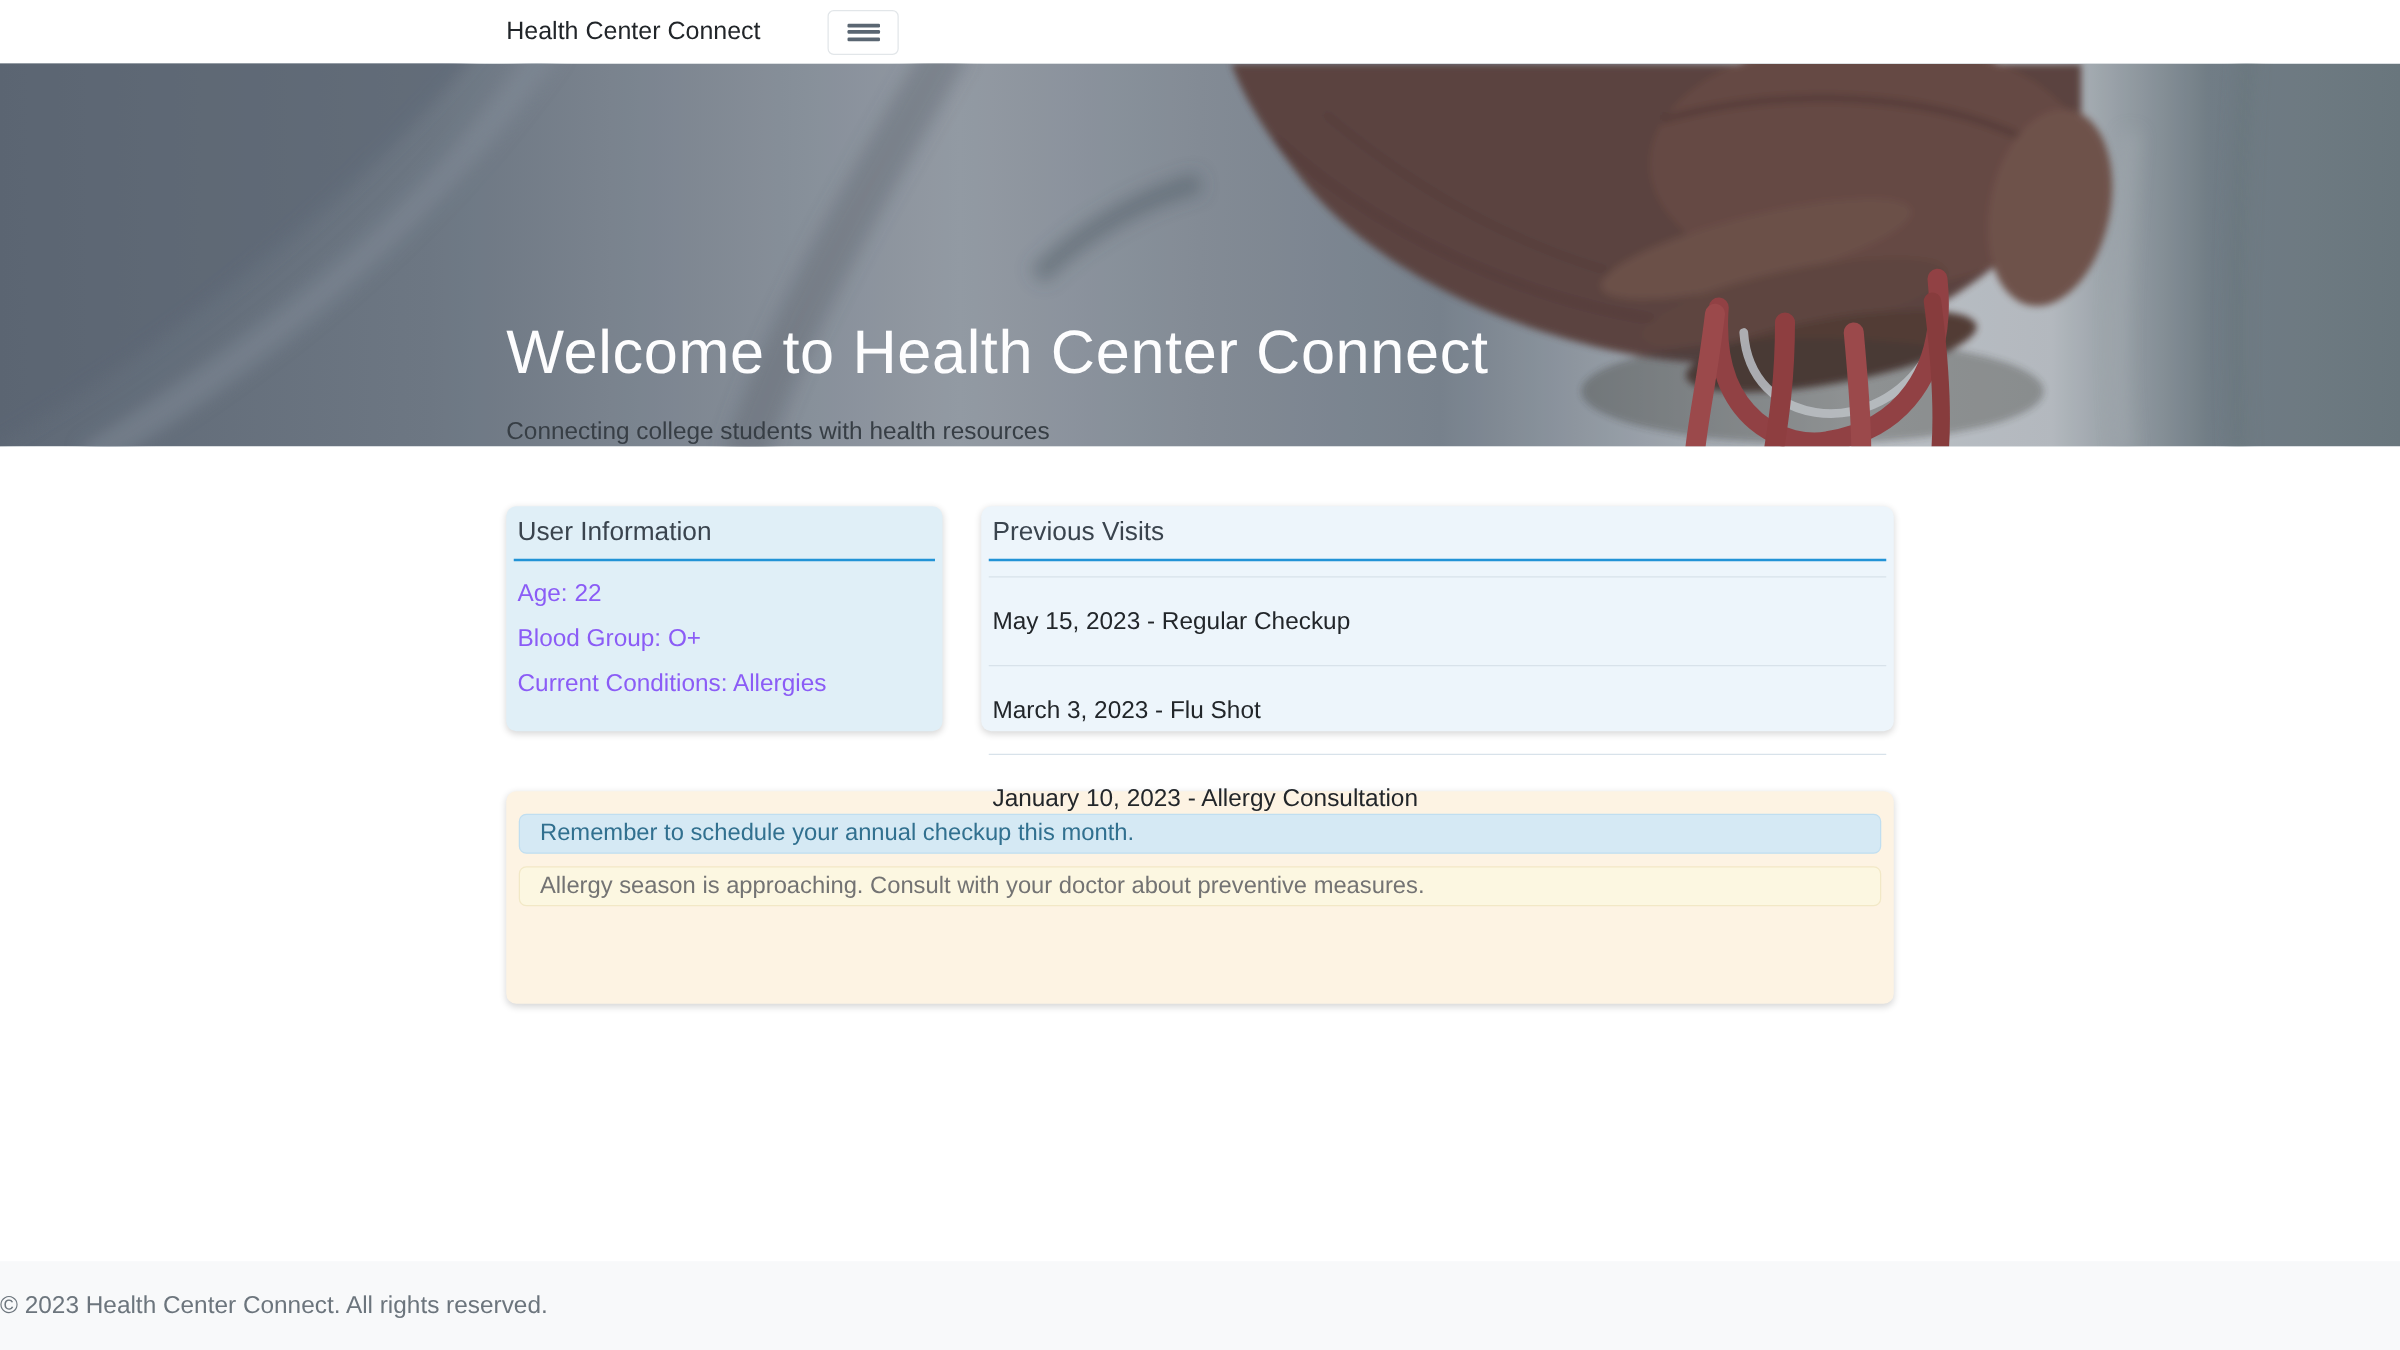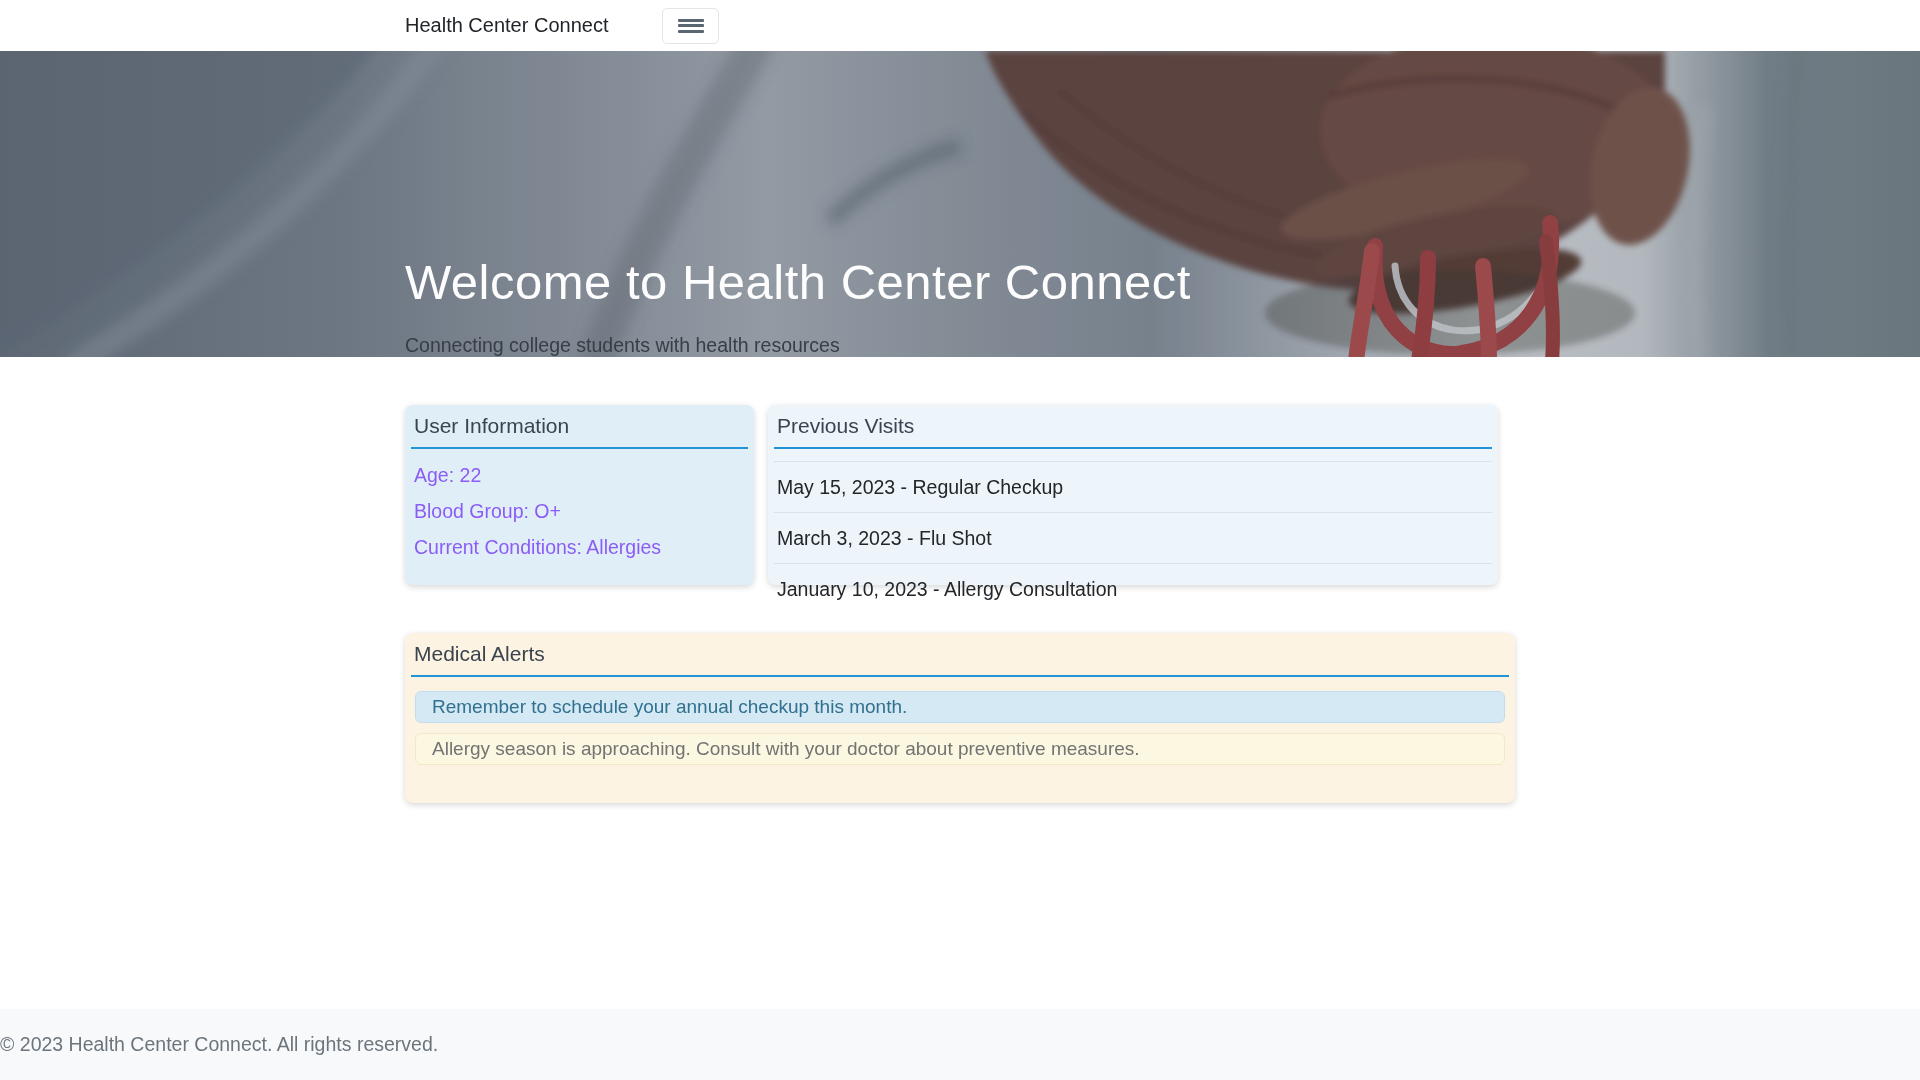--- a/index.html
+++ b/index.html
@@ -81,21 +81,21 @@
     line-height: 1.1;
   }
   .hero-subtitle {
     font-size: 19.5px;
     color: #373e45;
     margin: 0;
   }
 
   
   main { width: 1110px; margin: 48px auto 0; }
-  .top-row { display: flex; gap: 14px; }
+  .top-row { display: flex; gap: 31px; }
 
   .card {
     border-radius: 8px;
     box-shadow: 0 2px 6px rgba(0,0,0,0.16);
     padding: 4px 6px;
   }
   .card-title {
     font-size: 21px;
     font-weight: 400;
     color: #3a444e;
@@ -112,21 +112,21 @@
     font-size: 19.5px;
     color: #8b5cf6;
     margin: 16px 0 0 0;
     padding: 0 3px;
     line-height: 20px;
   }
 
   .visits-list { list-style: none; margin: 12px 0 0 0; padding: 0; }
   .visit-item {
     border-top: 1px solid #d8e2ea;
-    padding: 14px 3px;
+    padding: 24px 3px;
     font-size: 19.5px;
     line-height: 22px;
     color: #22262a;
   }
 
   .alert {
     margin: 14px 4px 0 4px;
     border-radius: 6px;
     padding: 4px 16px;
     font-size: 19px;
@@ -249,21 +249,20 @@
       <h2 class="card-title">Previous Visits</h2>
       <ul class="visits-list">
         <li class="visit-item">May 15, 2023 - Regular Checkup</li>
         <li class="visit-item">March 3, 2023 - Flu Shot</li>
         <li class="visit-item">January 10, 2023 - Allergy Consultation</li>
       </ul>
     </section>
   </div>
 
   <section class="card card-alerts">
-    <h2 class="card-title">Medical Alerts</h2>
     <div class="alert alert-info">Remember to schedule your annual checkup this month.</div>
     <div class="alert alert-warning">Allergy season is approaching. Consult with your doctor about preventive measures.</div>
   </section>
 </main>
 
 <footer>
   <p class="footer-text">© 2023 Health Center Connect. All rights reserved.</p>
 </footer>
 
 </body></html>

